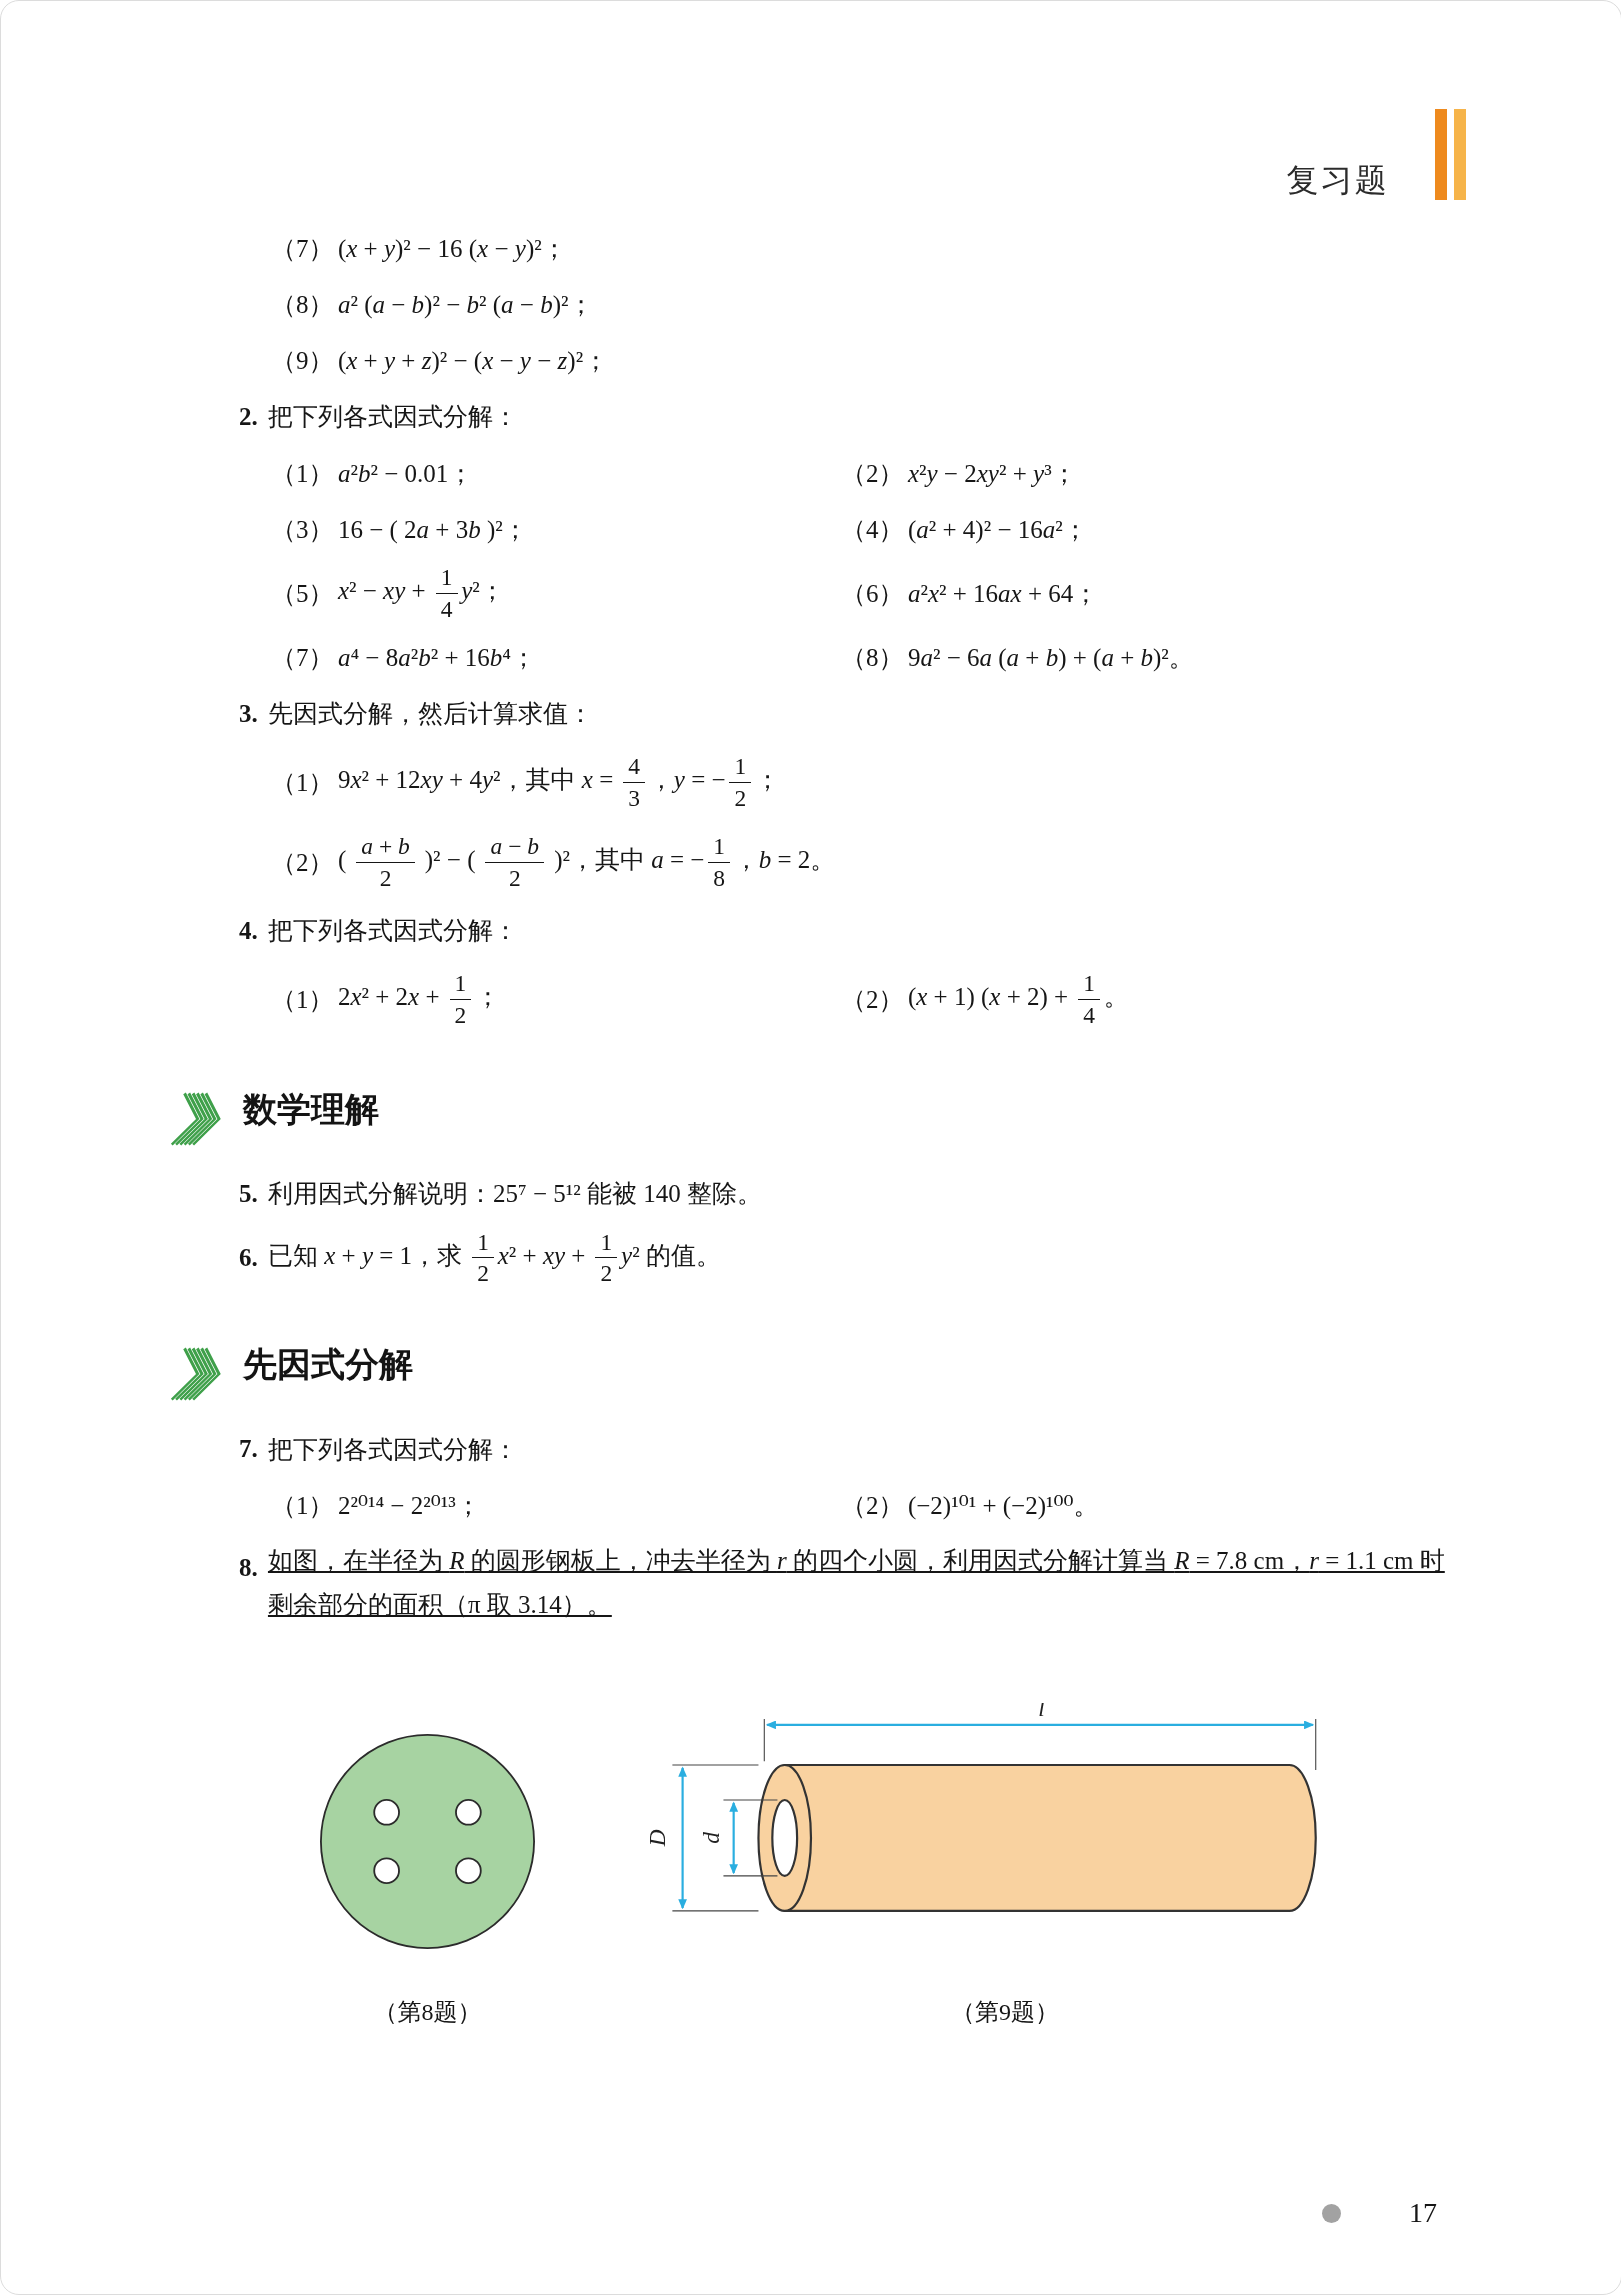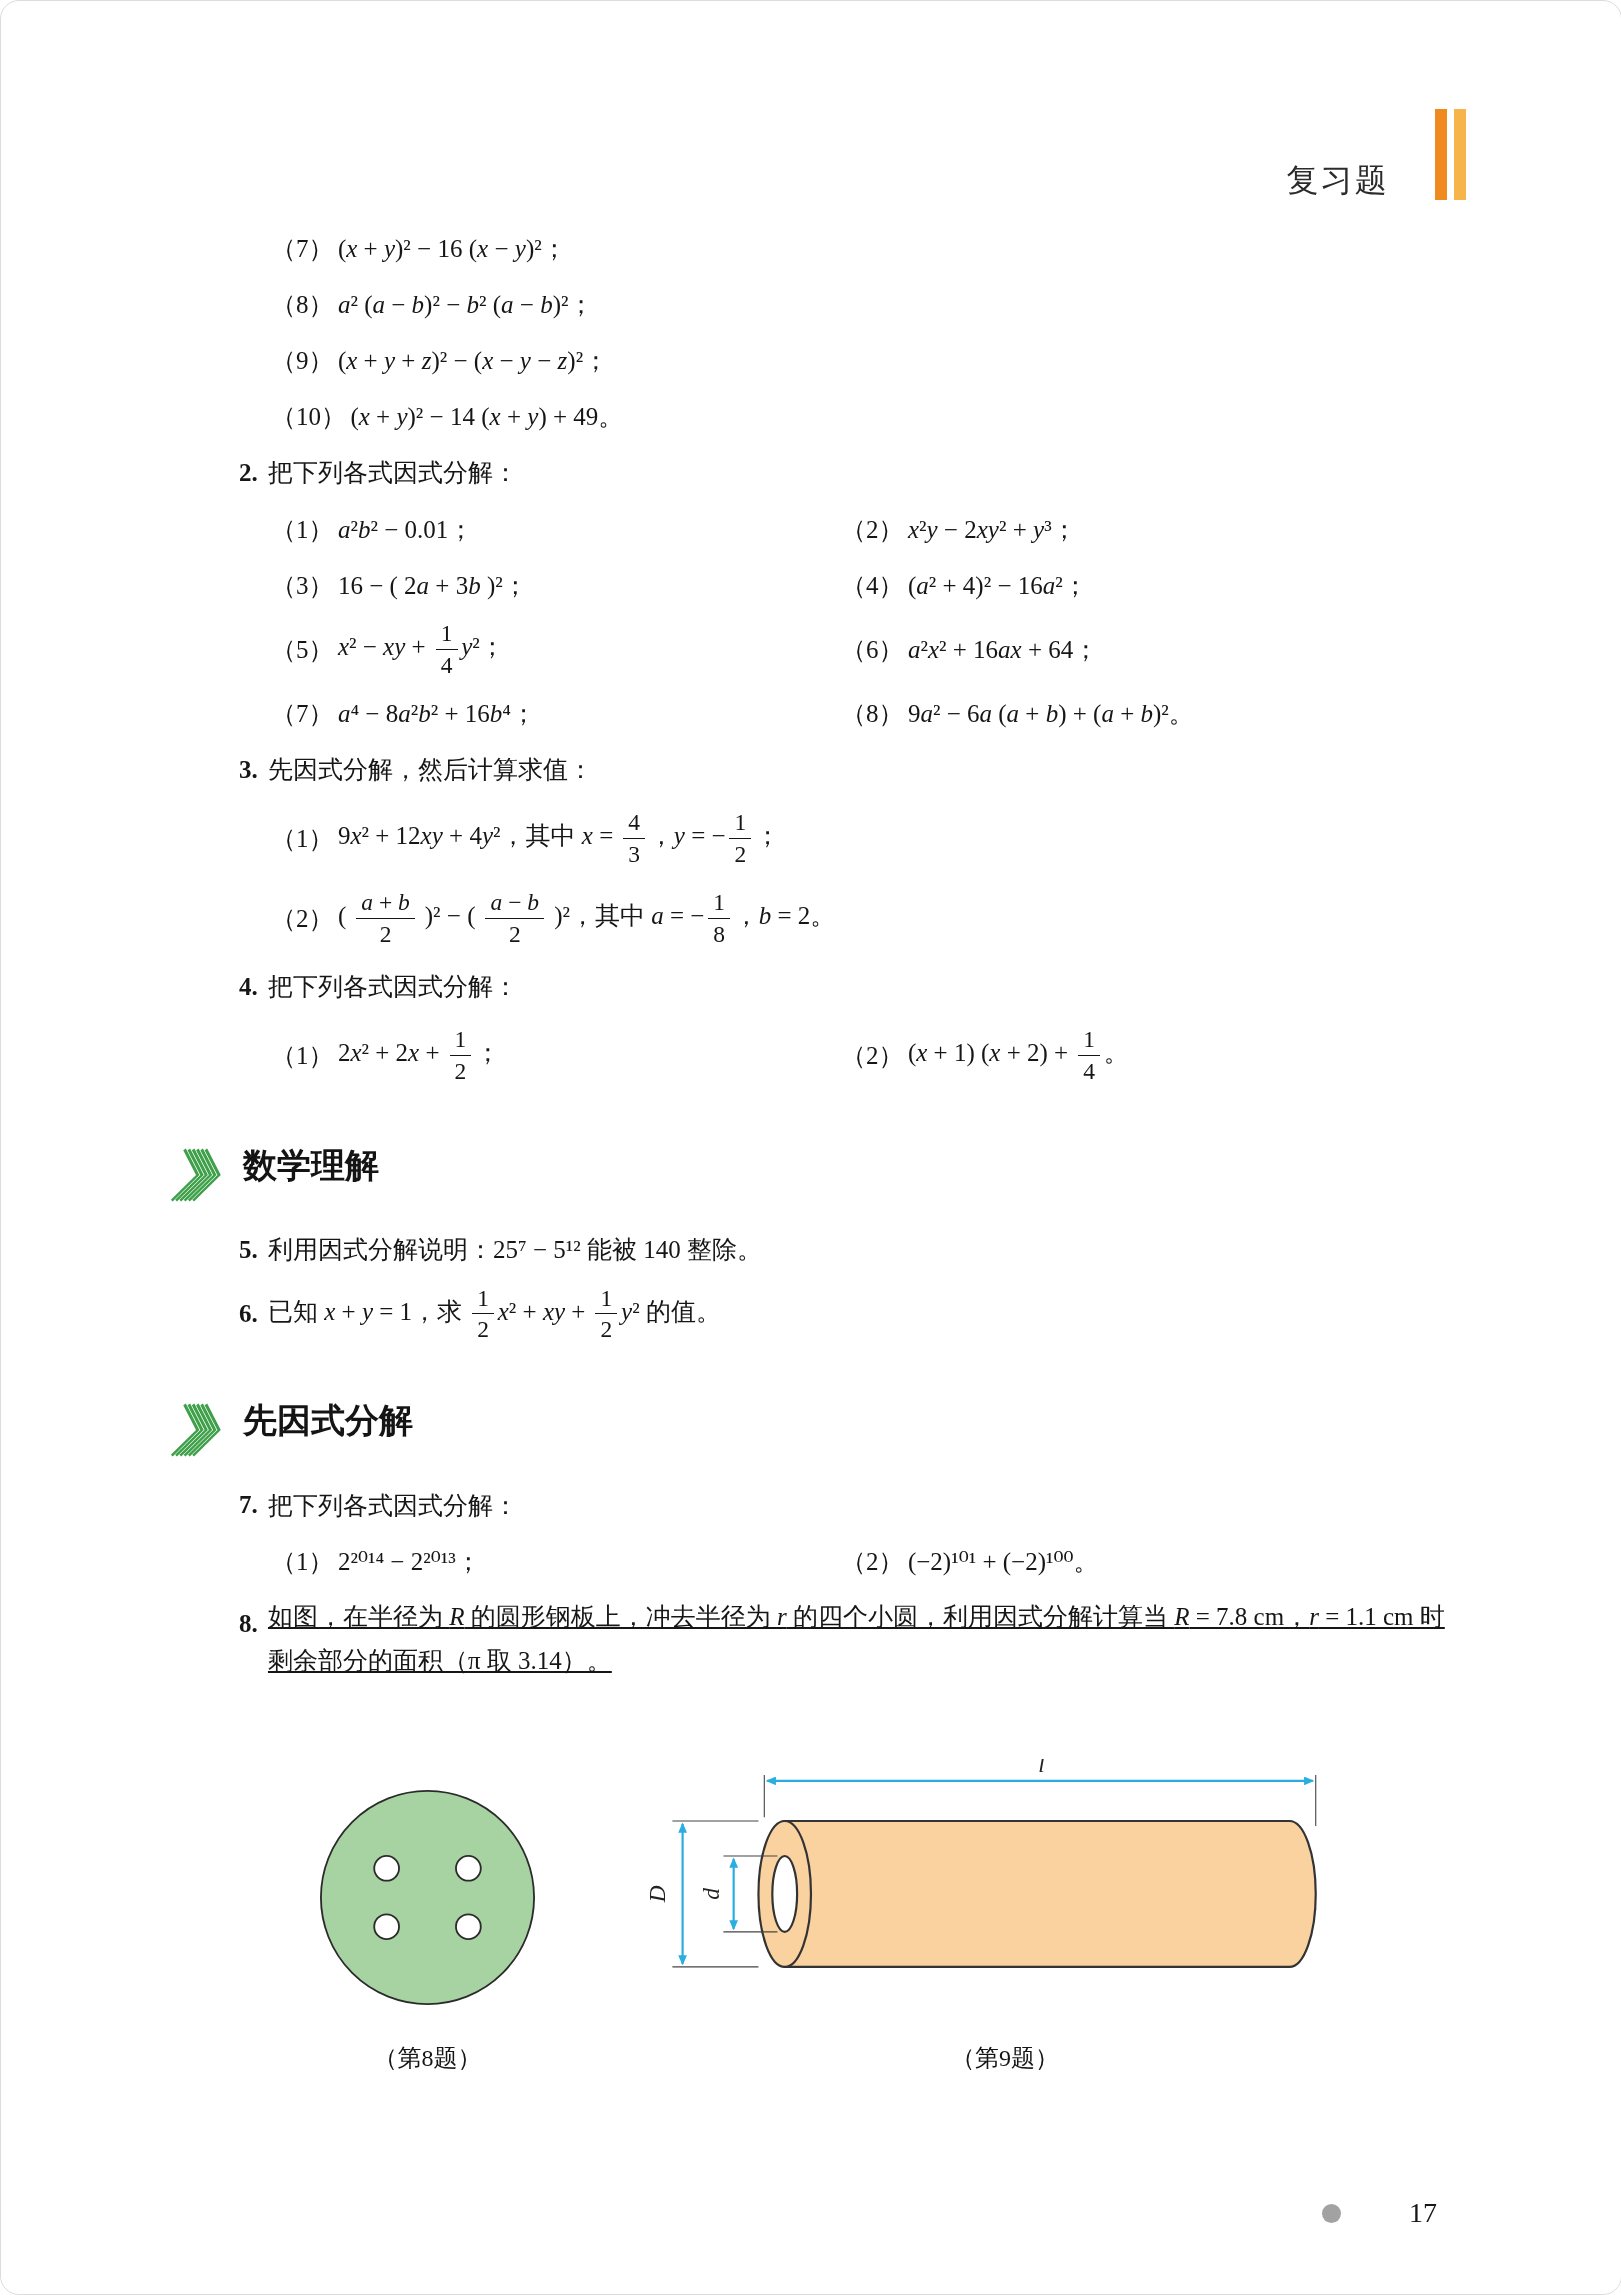--- a/index.html
+++ b/index.html
@@ -47,21 +47,21 @@
   
   .section {
     display:flex; gap:13px; height:73px;
     margin:48px 0 5.8px -70px;
     font-family:"Liberation Sans","DejaVu Sans",sans-serif;
     font-weight:bold; font-size:34px; color:#141414;
   }
   
   .figures { display:flex; align-items:flex-end; gap:110px; margin:76px 0 0 79px; }
   figure { text-align:center; }
-  figcaption { font-size:24px; margin-top:32px; color:#161616; }
+  figcaption { font-size:24px; margin-top:42px; color:#161616; }
   
   .footer { position:absolute; top:2196px; right:184px; display:flex; align-items:center; gap:68px; }
   .footer-dot { width:19px; height:19px; border-radius:50%; background:#a2a2a2; }
   .page-number { font-size:28px; }
 </style>
 </head>
 <body>
 
 <div class="page">
 
@@ -78,24 +78,20 @@
         <span class="item-label">（7）</span>
         <span>(<i>x</i> + <i>y</i>)² − 16 (<i>x</i> − <i>y</i>)²；</span>
       </div>
       <div class="row">
         <span class="item-label">（8）</span>
         <span><i>a</i>² (<i>a</i> − <i>b</i>)² − <i>b</i>² (<i>a</i> − <i>b</i>)²；</span>
       </div>
       <div class="row">
         <span class="item-label">（9）</span>
         <span>(<i>x</i> + <i>y</i> + <i>z</i>)² − (<i>x</i> − <i>y</i> − <i>z</i>)²；</span>
-      </div>
-      <div class="row">
-        <span class="item-label">（10）</span>
-        <span>(<i>x</i> + <i>y</i>)² − 14 (<i>x</i> + <i>y</i>) + 49。</span>
       </div>
     </div>
 
     <div class="qhead">
       <span class="q-num">2.</span>
       <span>把下列各式因式分解：</span>
     </div>
     <div class="grid2">
       <div class="row">
         <span class="item-label">（1）</span>

